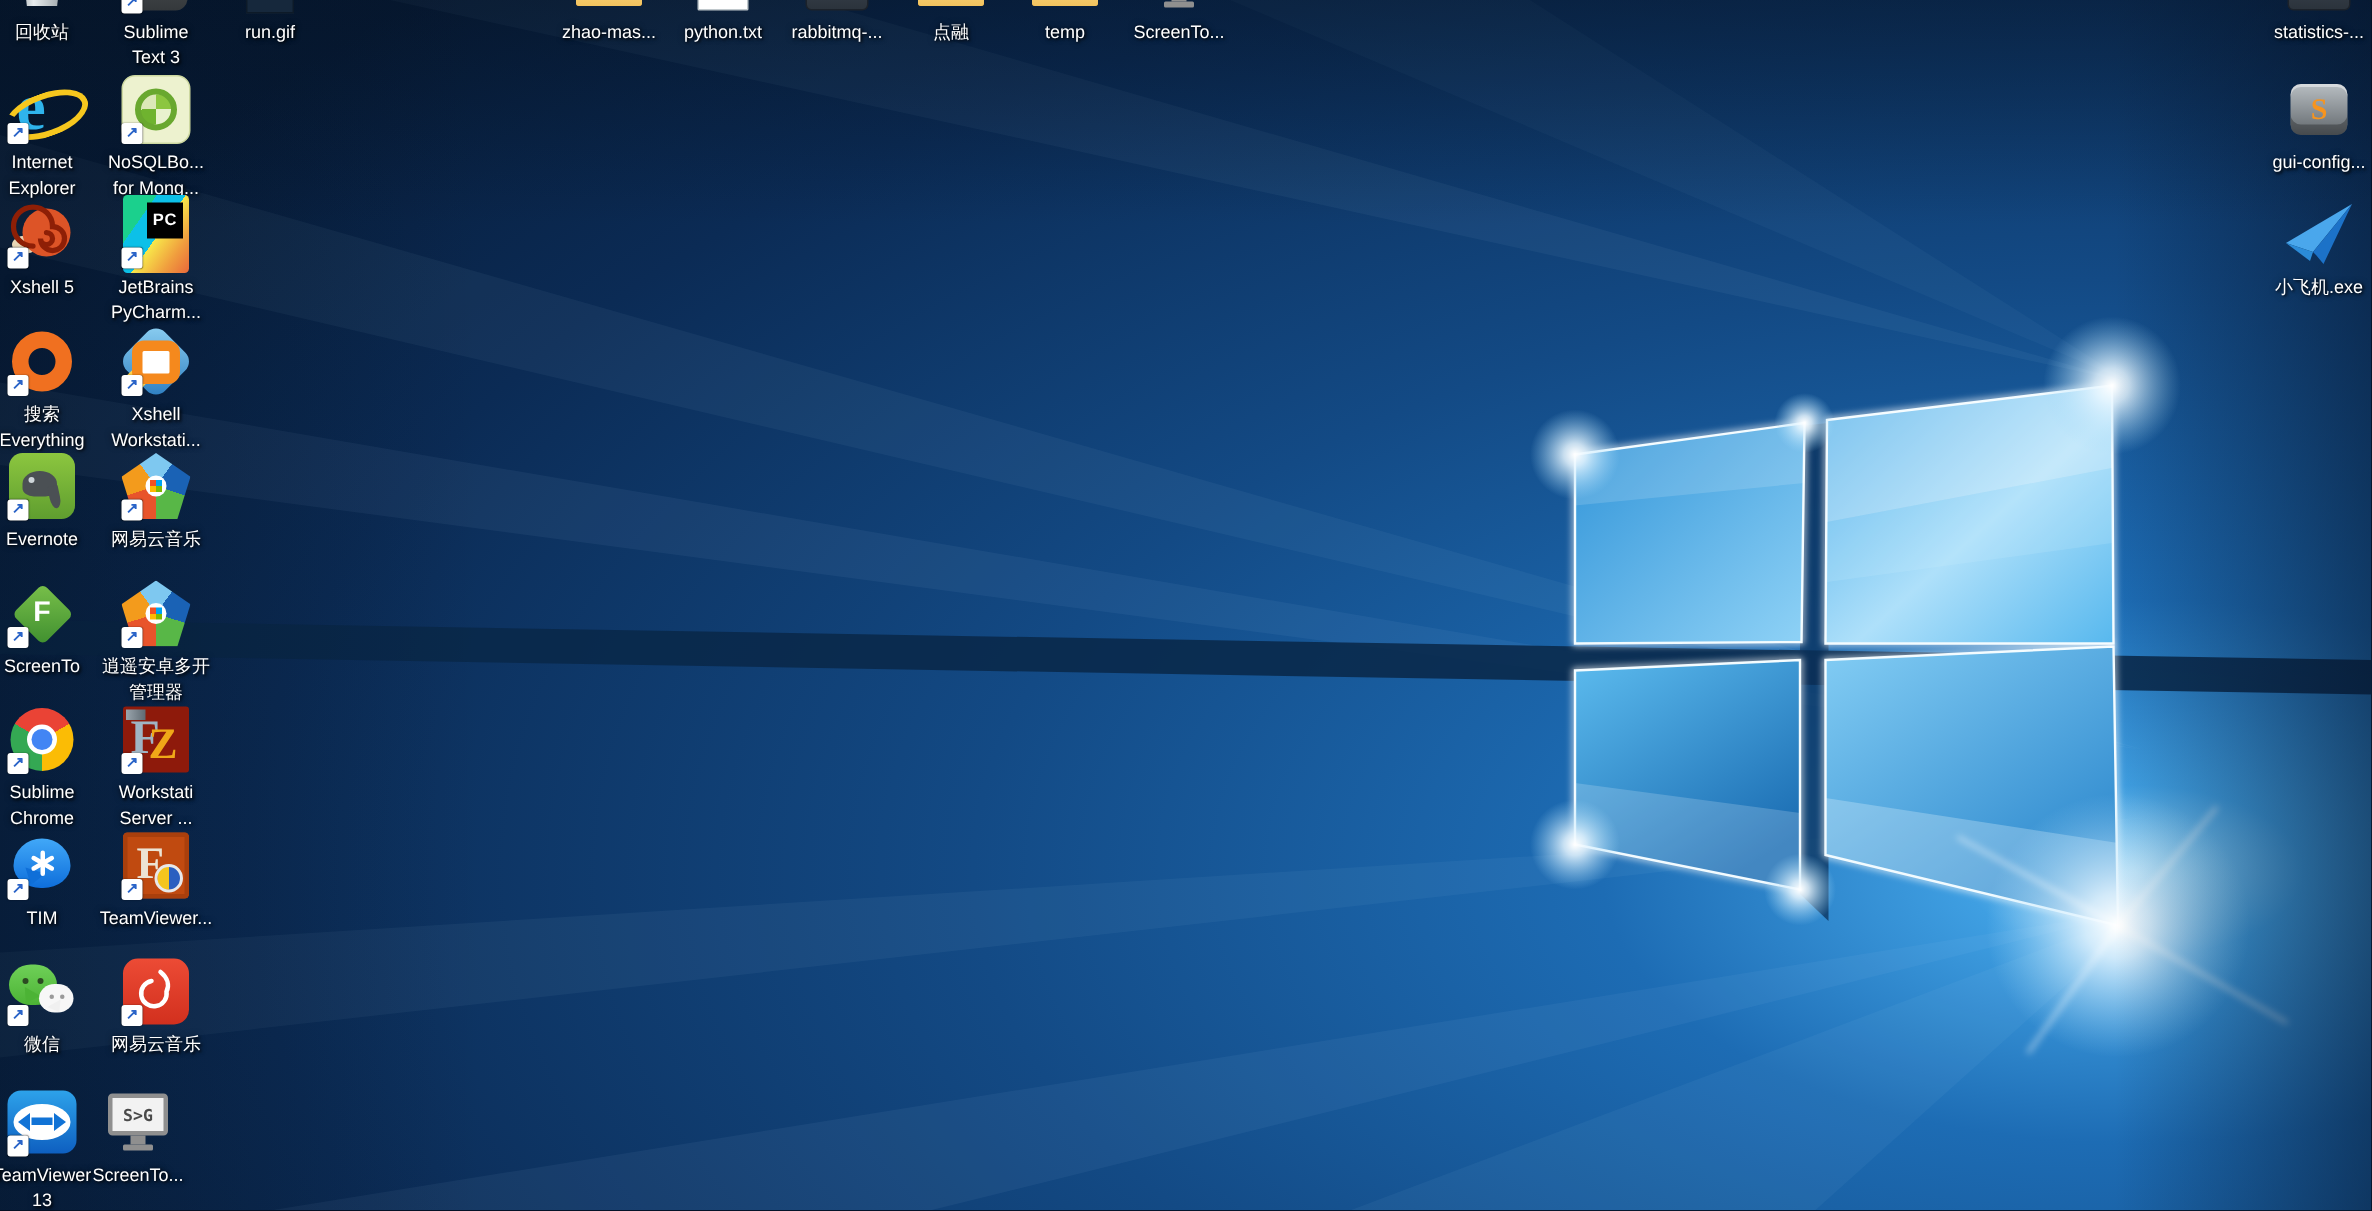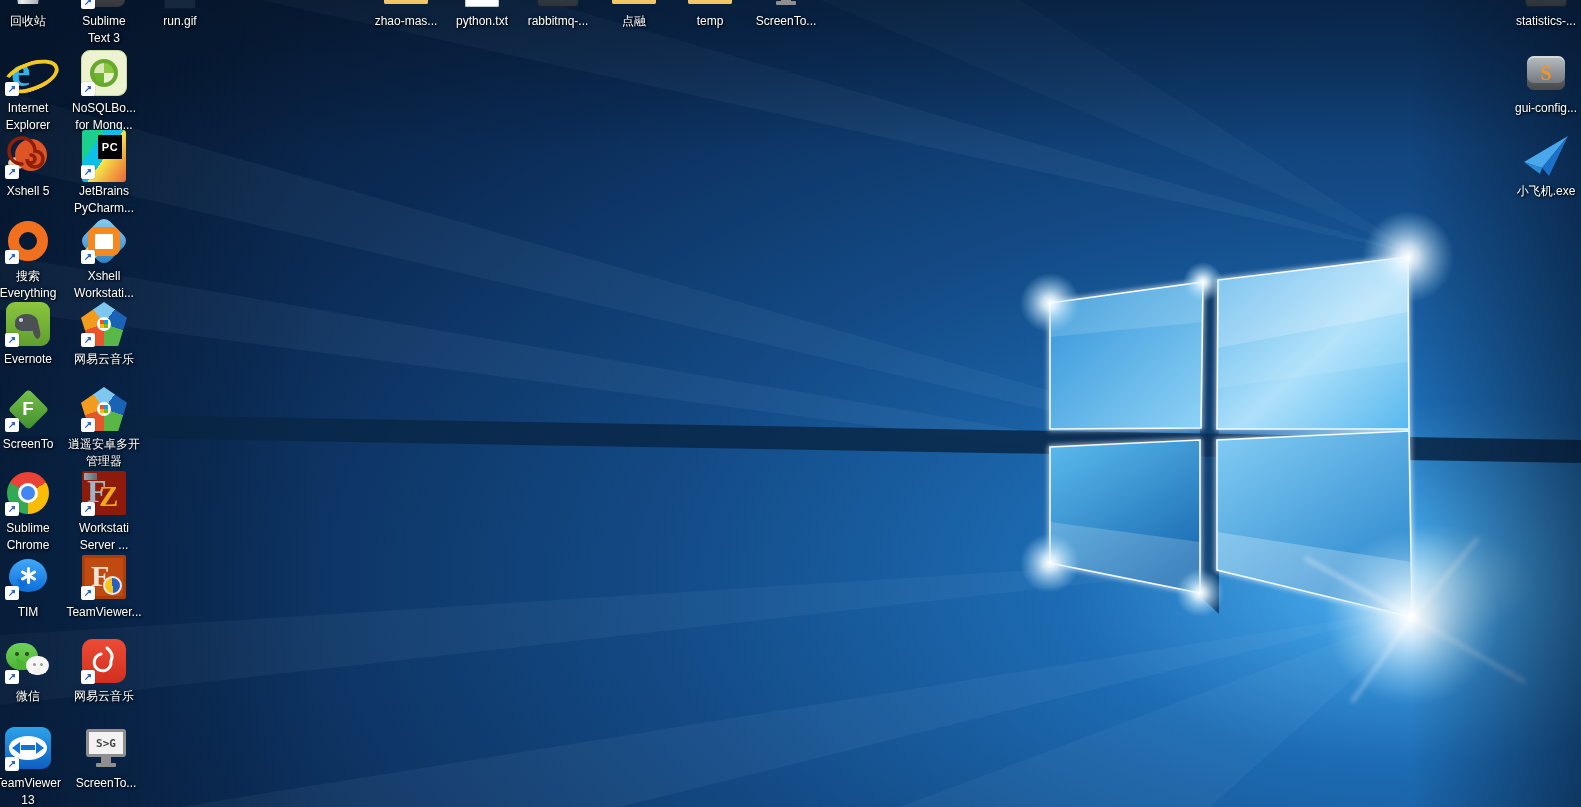--- a/index.html
+++ b/index.html
@@ -546,21 +546,21 @@
               <div style="position:absolute;left:16px;top:18px;width:14px;height:5px;background:#1173d6"></div>
             </div>
           </span>
       <span class="badge" style="display: flex;">↗</span>
     </div>
     <div class="label">
           <div>TeamViewer</div>
           <div>13</div>
         </div>
   </div>
-      <div class="cell" style="left: 68px; top: 724px;">
+      <div class="cell" style="left: 54px; top: 724px;">
     <div class="icon-box">
       <span class="glyph">
             <div style="position:relative;width:44px;height:44px">
               <div style="position:absolute;left:2px;top:3px;width:40px;height:28px;background:#f2f2f2;border:3px solid #8f8f8f;border-radius:3px;box-sizing:border-box;display:flex;align-items:center;justify-content:center">
                 <span style="font-family:monospace;font-weight:bold;font-size:11px;color:#4a4a4a">S&gt;G</span>
               </div>
               <div style="position:absolute;left:17px;top:31px;width:10px;height:6px;background:#8f8f8f"></div>
               <div style="position:absolute;left:12px;top:37px;width:20px;height:4px;background:#8f8f8f;border-radius:1px"></div>
             </div>
           </span>

